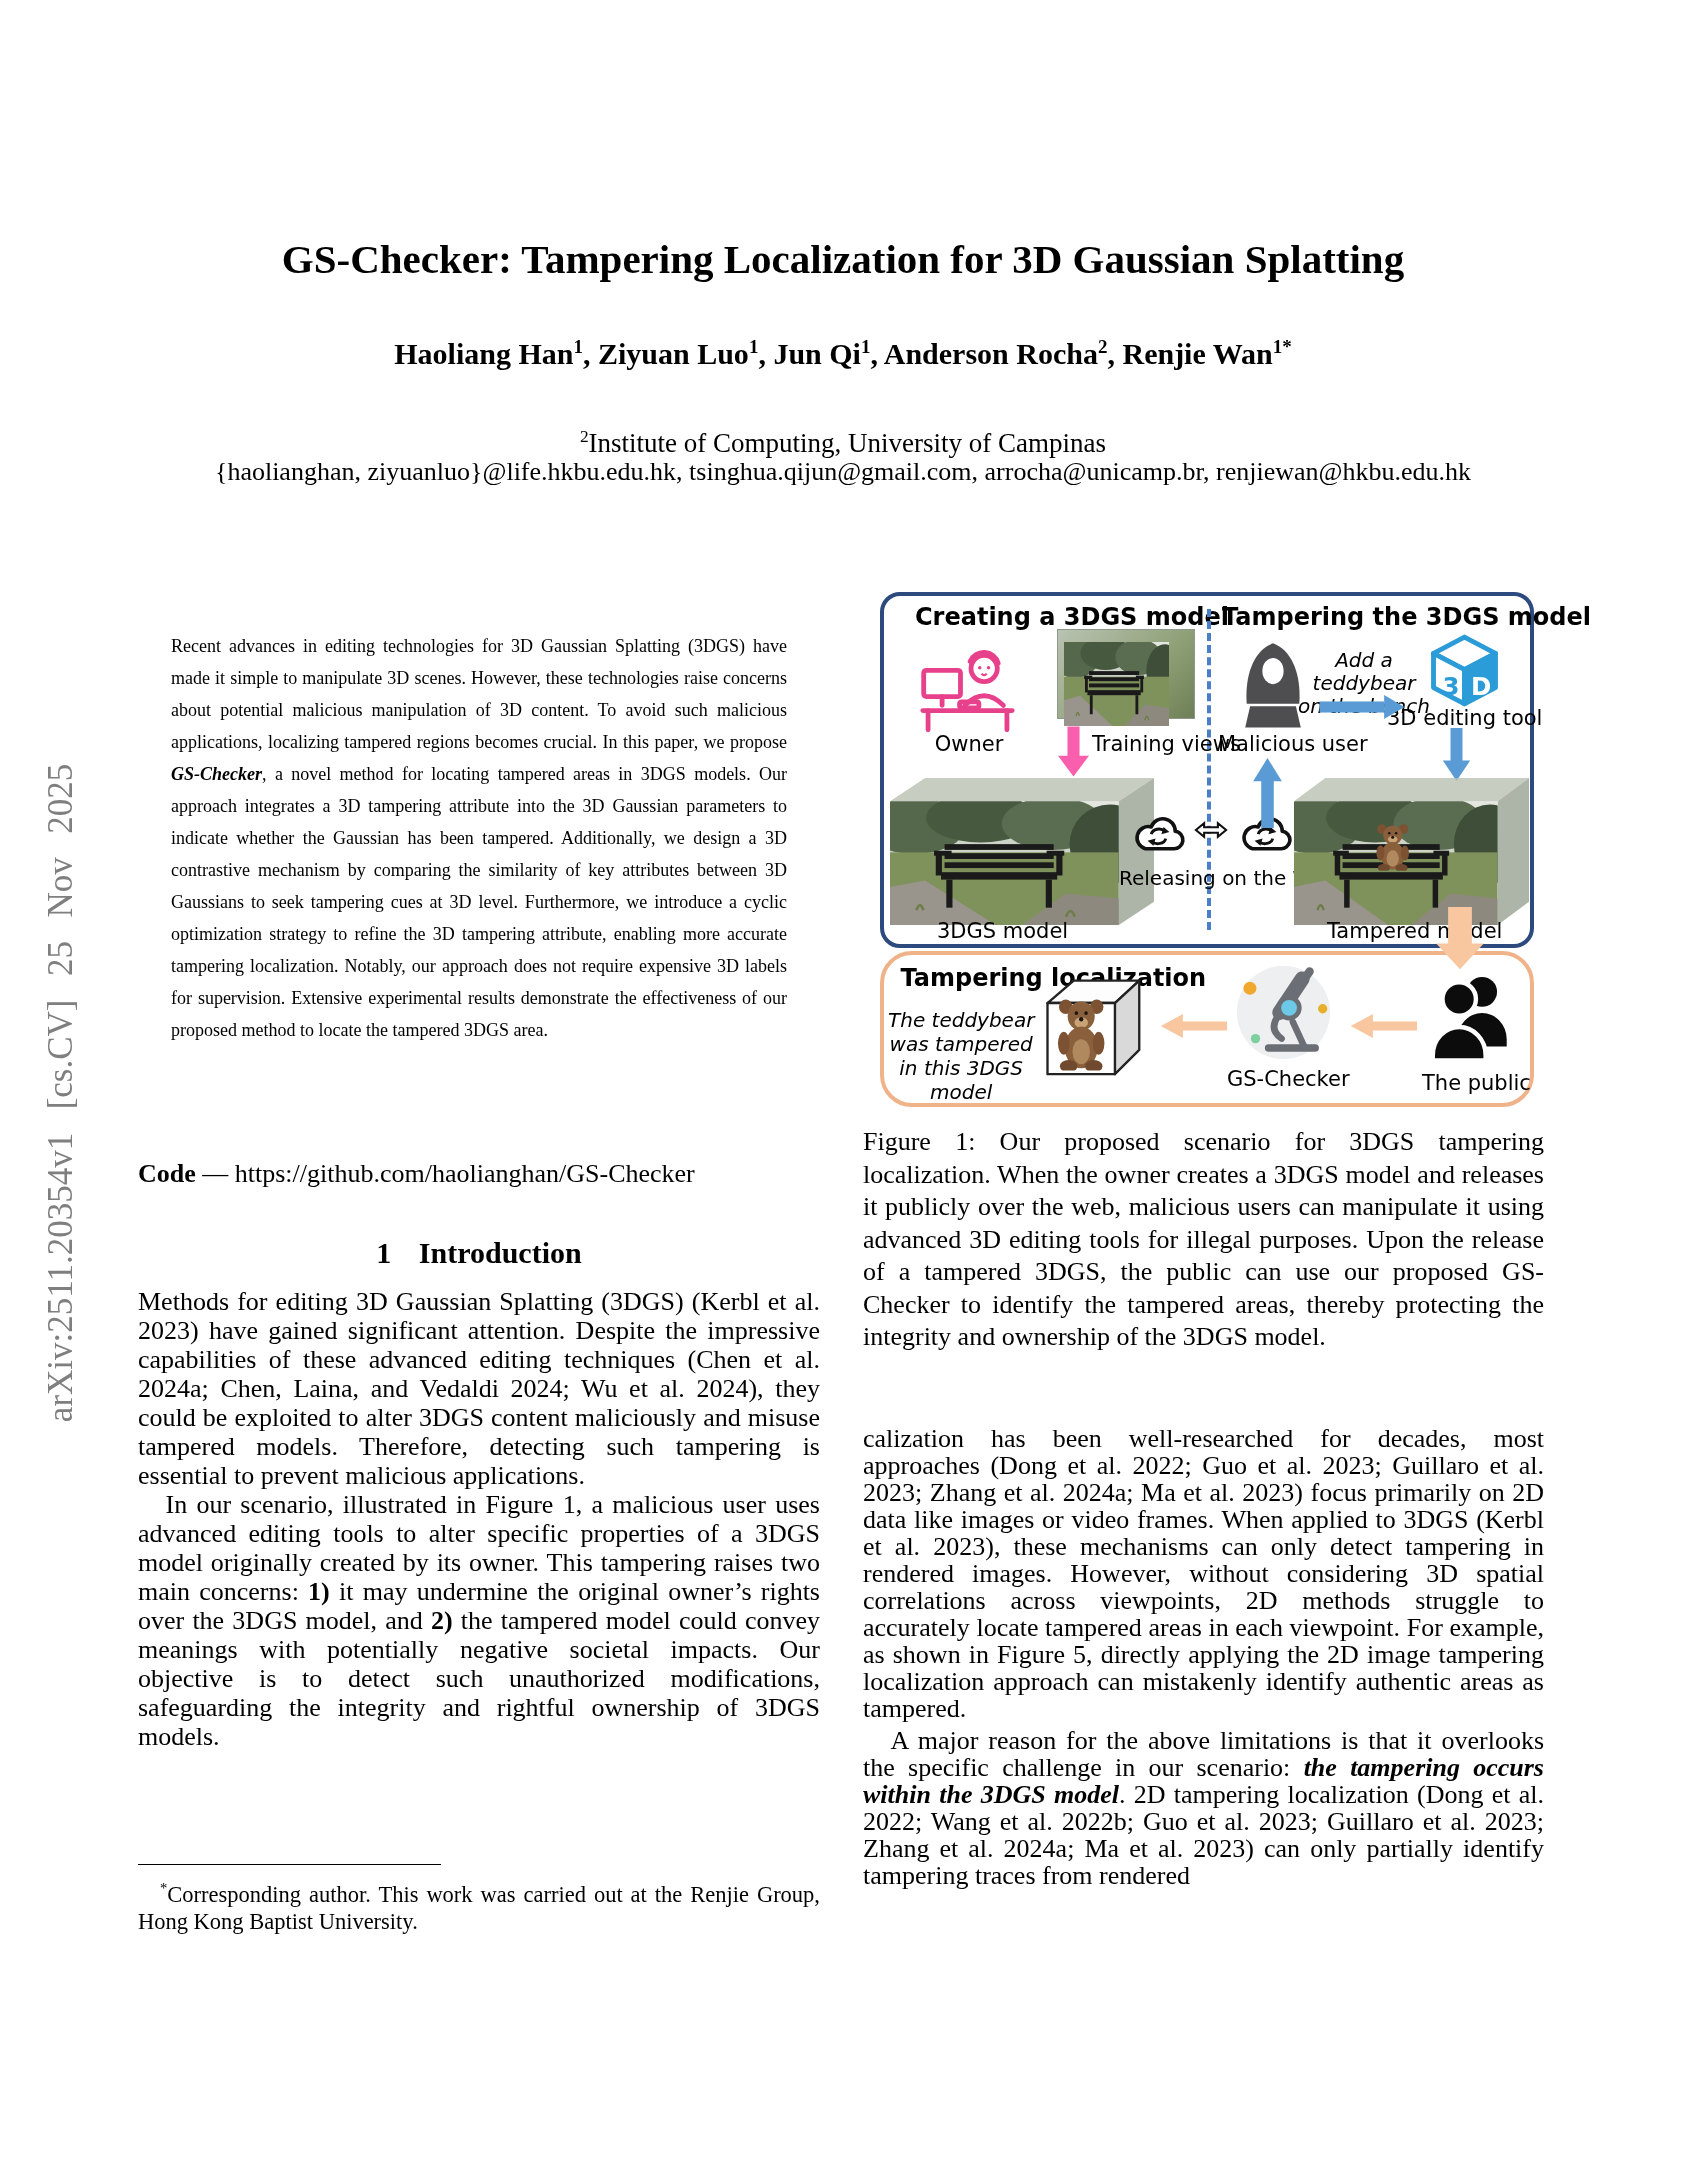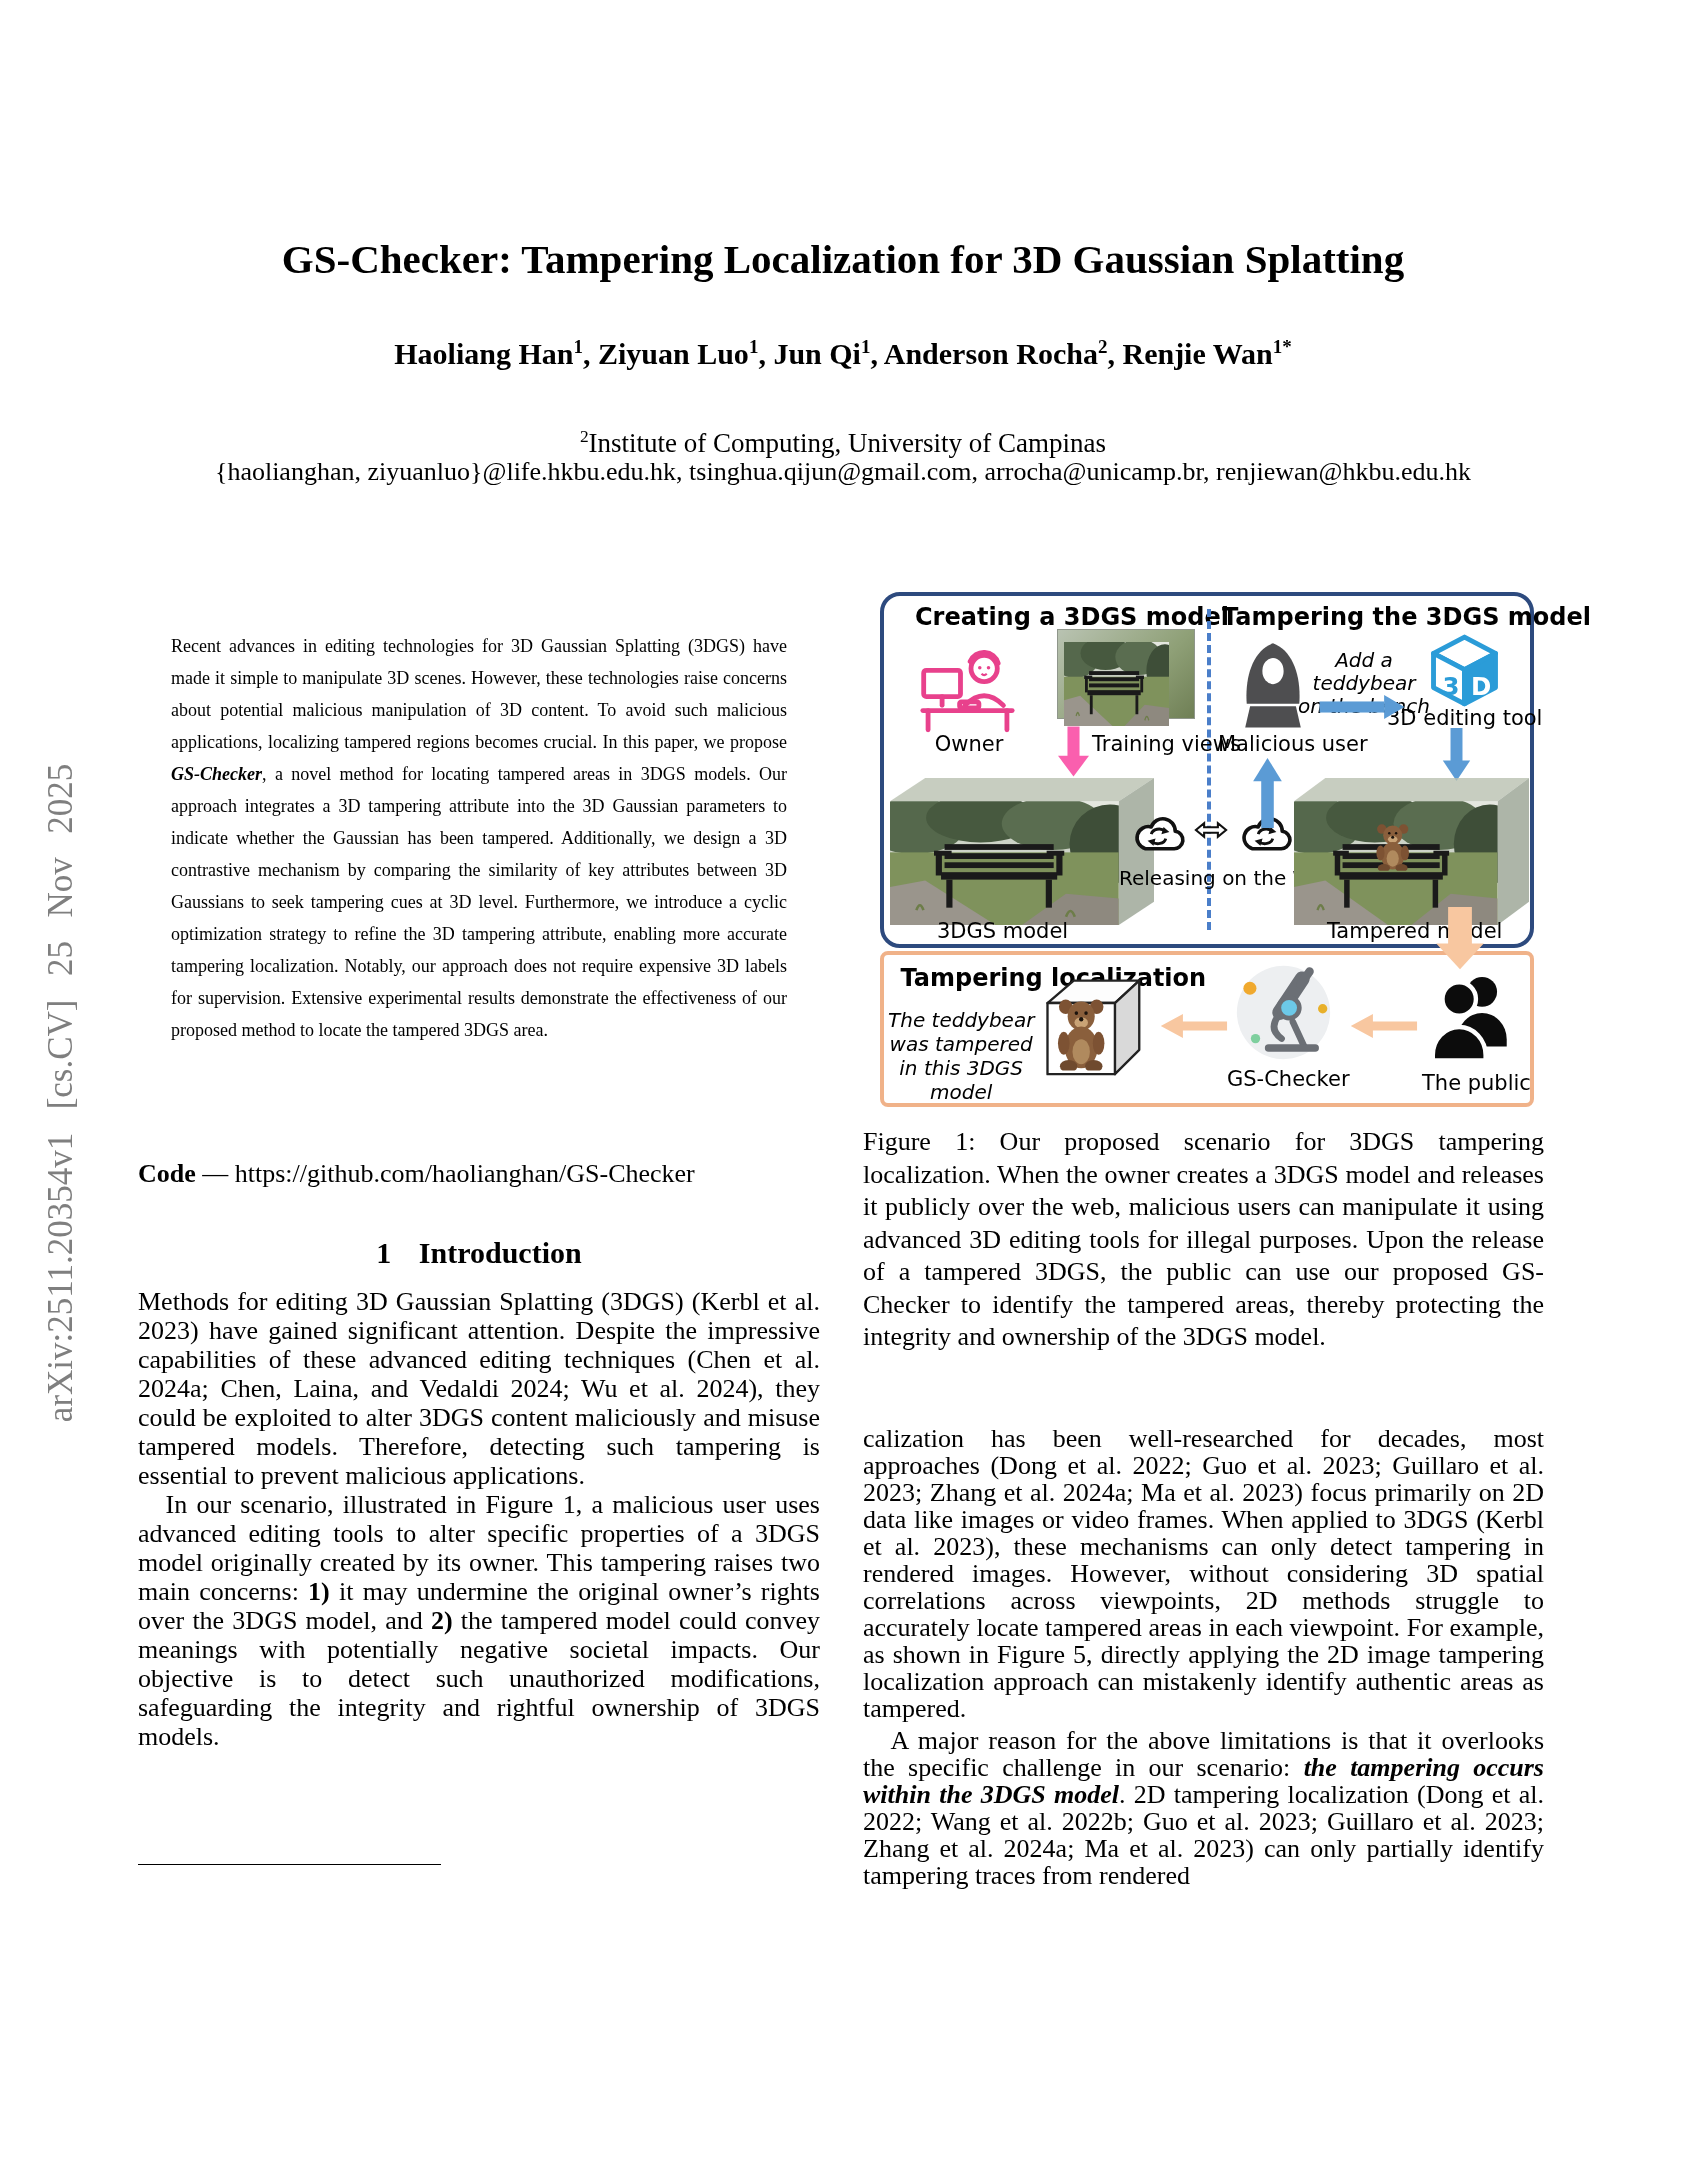--- a/index.html
+++ b/index.html
@@ -49,21 +49,21 @@
              line-height:27px; text-align:justify; }
   .rcol p  { margin:0; }
   .rcol p.ind { text-indent:27.5px; margin-top:4.6px; }
   .em-bold { font-weight:bold; font-style:italic; }
 
   
   .fig-blue { position:absolute; left:880px; top:592px; width:654px; height:356px;
               border:4.6px solid #2d4a7e; border-radius:20px; box-sizing:border-box;
               background:#fff; font-family:"DejaVu Sans", sans-serif; }
   .fig-orange { position:absolute; left:880px; top:951px; width:654px; height:156px;
-              border:4.6px solid #f0b289; border-radius:8px; box-sizing:border-box;
+              border:4.6px solid #f0b289; border-radius:32px; box-sizing:border-box;
               background:#fff; font-family:"DejaVu Sans", sans-serif; }
   .fig-blue *, .fig-orange * { position:absolute; }
   .panel-h { font-size:24px; font-weight:bold; white-space:nowrap; }
   .fig-lbl { font-size:20px; white-space:nowrap; }
   .divider { left:323px; top:13px; height:321px; border-left:4.6px dashed #4a7ec9; }
   .italic-note { font-style:italic; font-size:20px; line-height:23px; text-align:center; }
   .teddy-text { font-style:italic; font-size:20px; line-height:24px; text-align:center; }
   .connector { position:absolute; left:1436px; top:907px; z-index:3; }
   svg { display:block; }
 </style>
@@ -154,20 +154,21 @@
   <div class="code-line"><b>Code</b><span> — </span><span>https://github.com/haolianghan/GS-Checker</span></div>
 
   <div class="intro-h"><span class="num">1</span><span>Introduction</span></div>
 
   <div class="lcol">
     <p>Methods for editing 3D Gaussian Splatting (3DGS) (Kerbl et al. 2023) have gained significant attention. Despite the impressive capabilities of these advanced editing techniques (Chen et al. 2024a; Chen, Laina, and Vedaldi 2024; Wu et al. 2024), they could be exploited to alter 3DGS content maliciously and misuse tampered models. Therefore, detecting such tampering is essential to prevent malicious applications.</p>
     <p class="ind"><span>In our scenario, illustrated in Figure 1, a malicious user uses advanced editing tools to alter specific properties of a 3DGS model originally created by its owner. This tampering raises two main concerns: </span><b>1)</b><span> it may undermine the original owner’s rights over the 3DGS model, and </span><b>2)</b><span> the tampered model could convey meanings with potentially negative societal impacts. Our objective is to detect such unauthorized modifications, safeguarding the integrity and rightful ownership of 3DGS models.</span></p>
   </div>
 
   <div class="fn-rule"></div>
+  <div class="footnote"><sup>*</sup><span>Corresponding author. This work was carried out at the Renjie Group, Hong Kong Baptist University.</span></div>
 
   <div class="fig-blue">
     <div class="panel-h" style="left:31px; top:7.3px;">Creating a 3DGS model</div>
     <div class="panel-h" style="left:338px; top:7.3px;">Tampering the 3DGS model</div>
     <div class="divider"></div>
 
     <svg style="left:35px; top:48px;" width="97" height="92" viewBox="0 0 110 105">
       <g fill="none" stroke="#e8418c" stroke-width="5.5" stroke-linecap="round" stroke-linejoin="round">
         <rect x="5" y="30" width="42" height="30" rx="3"></rect>
         <line x1="26" y1="60" x2="26" y2="70"></line>

